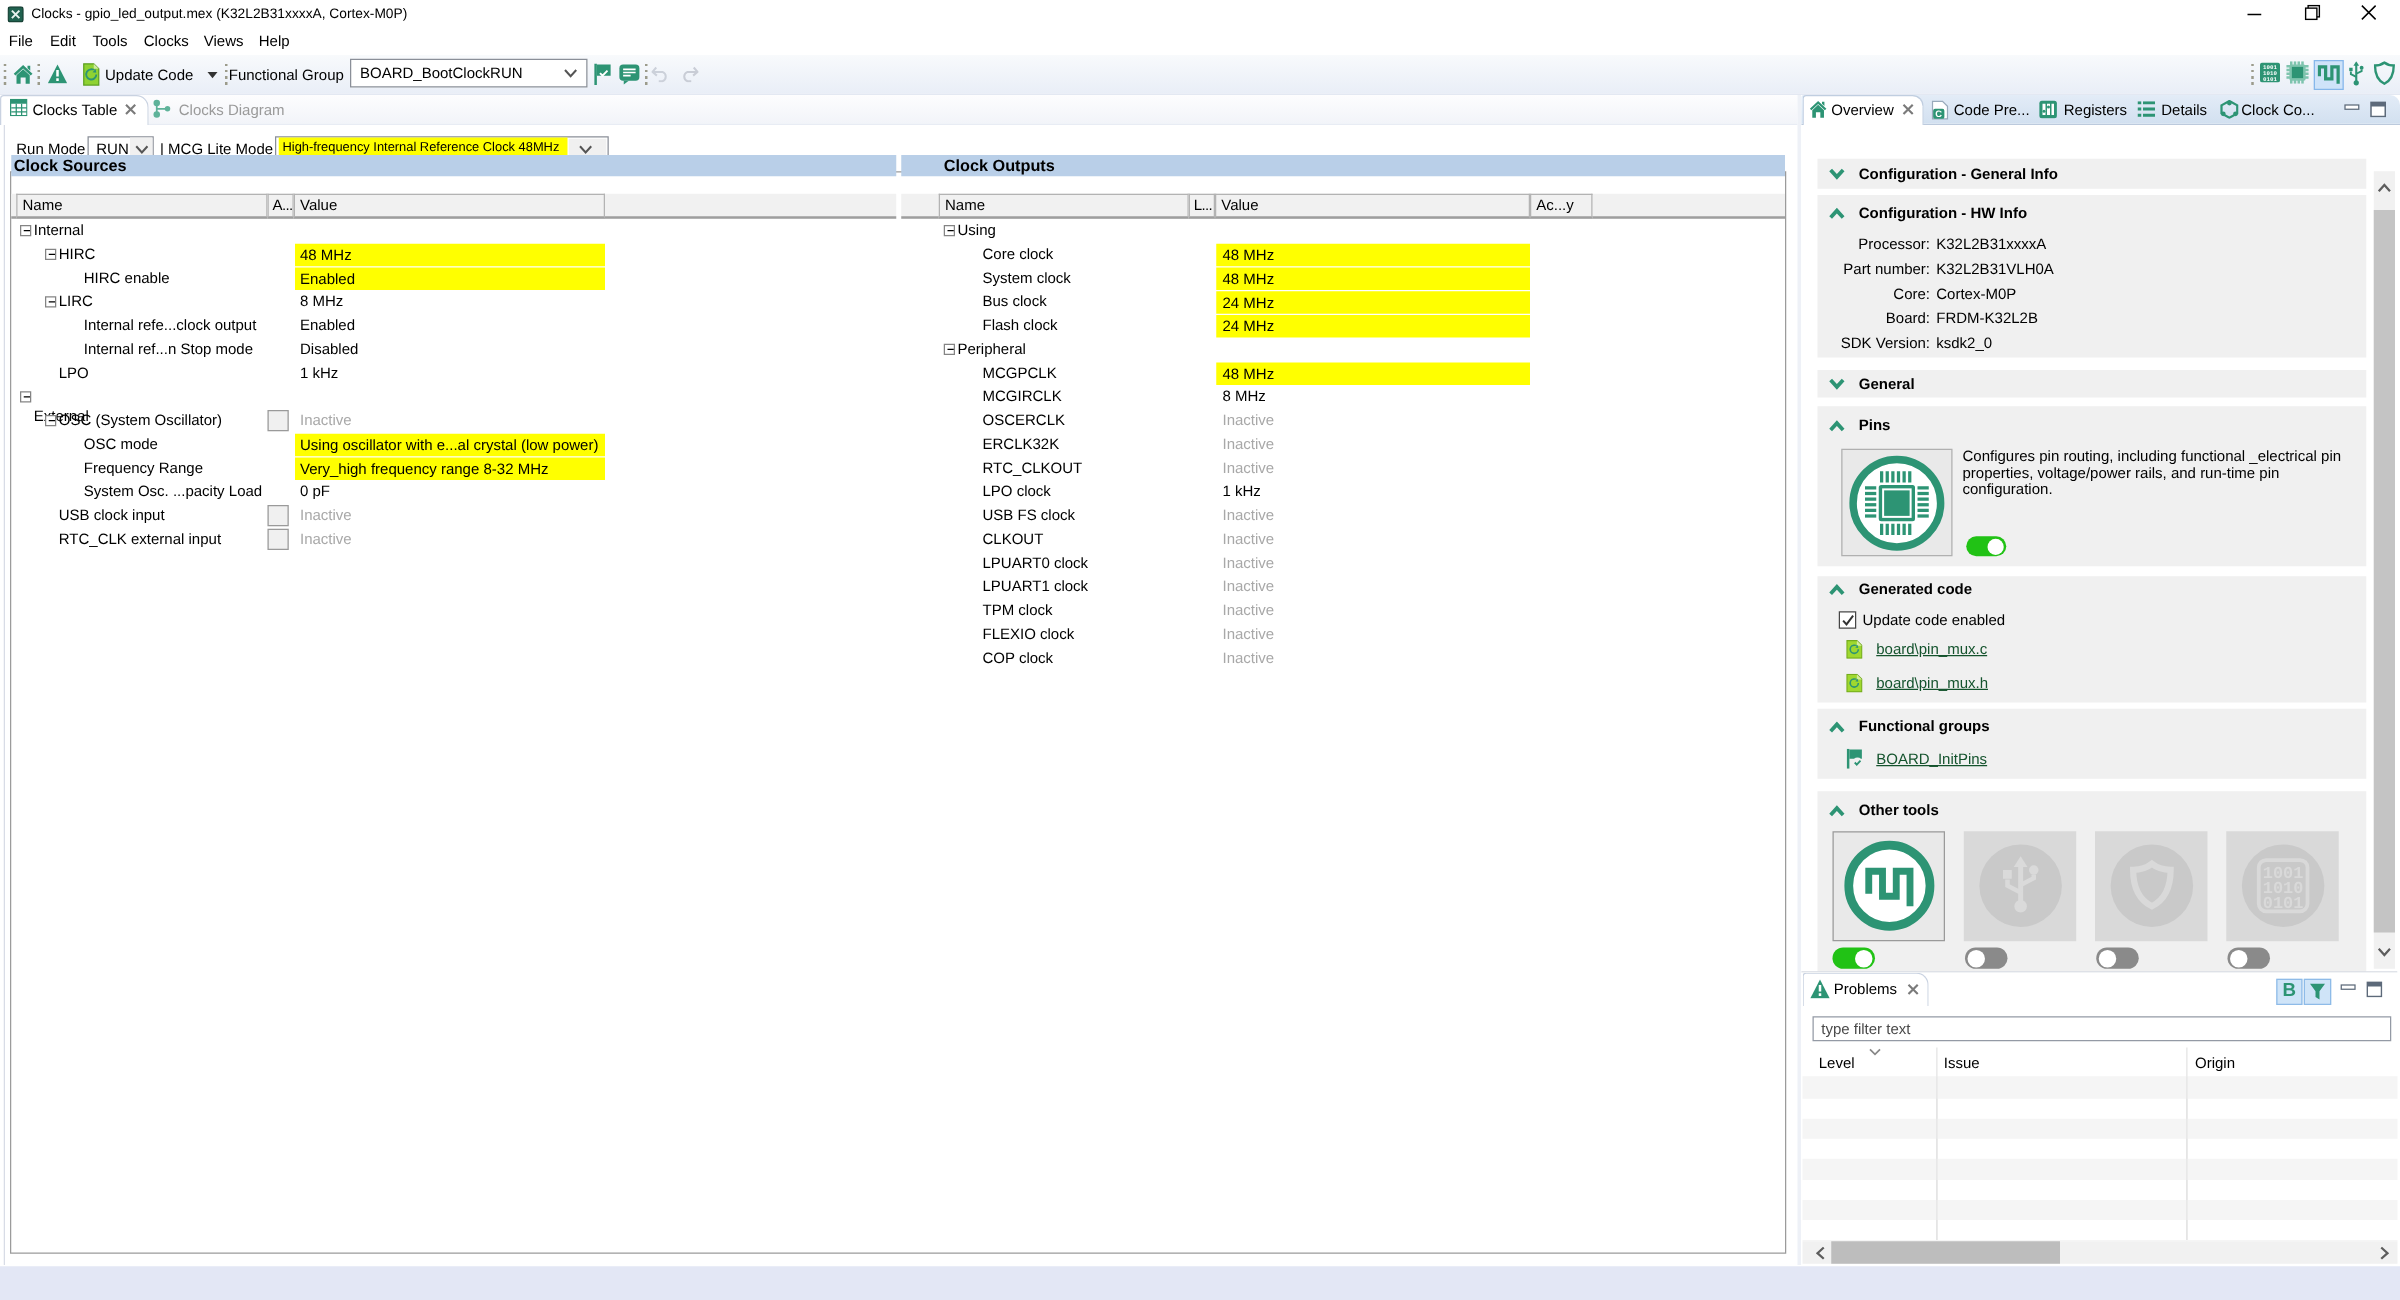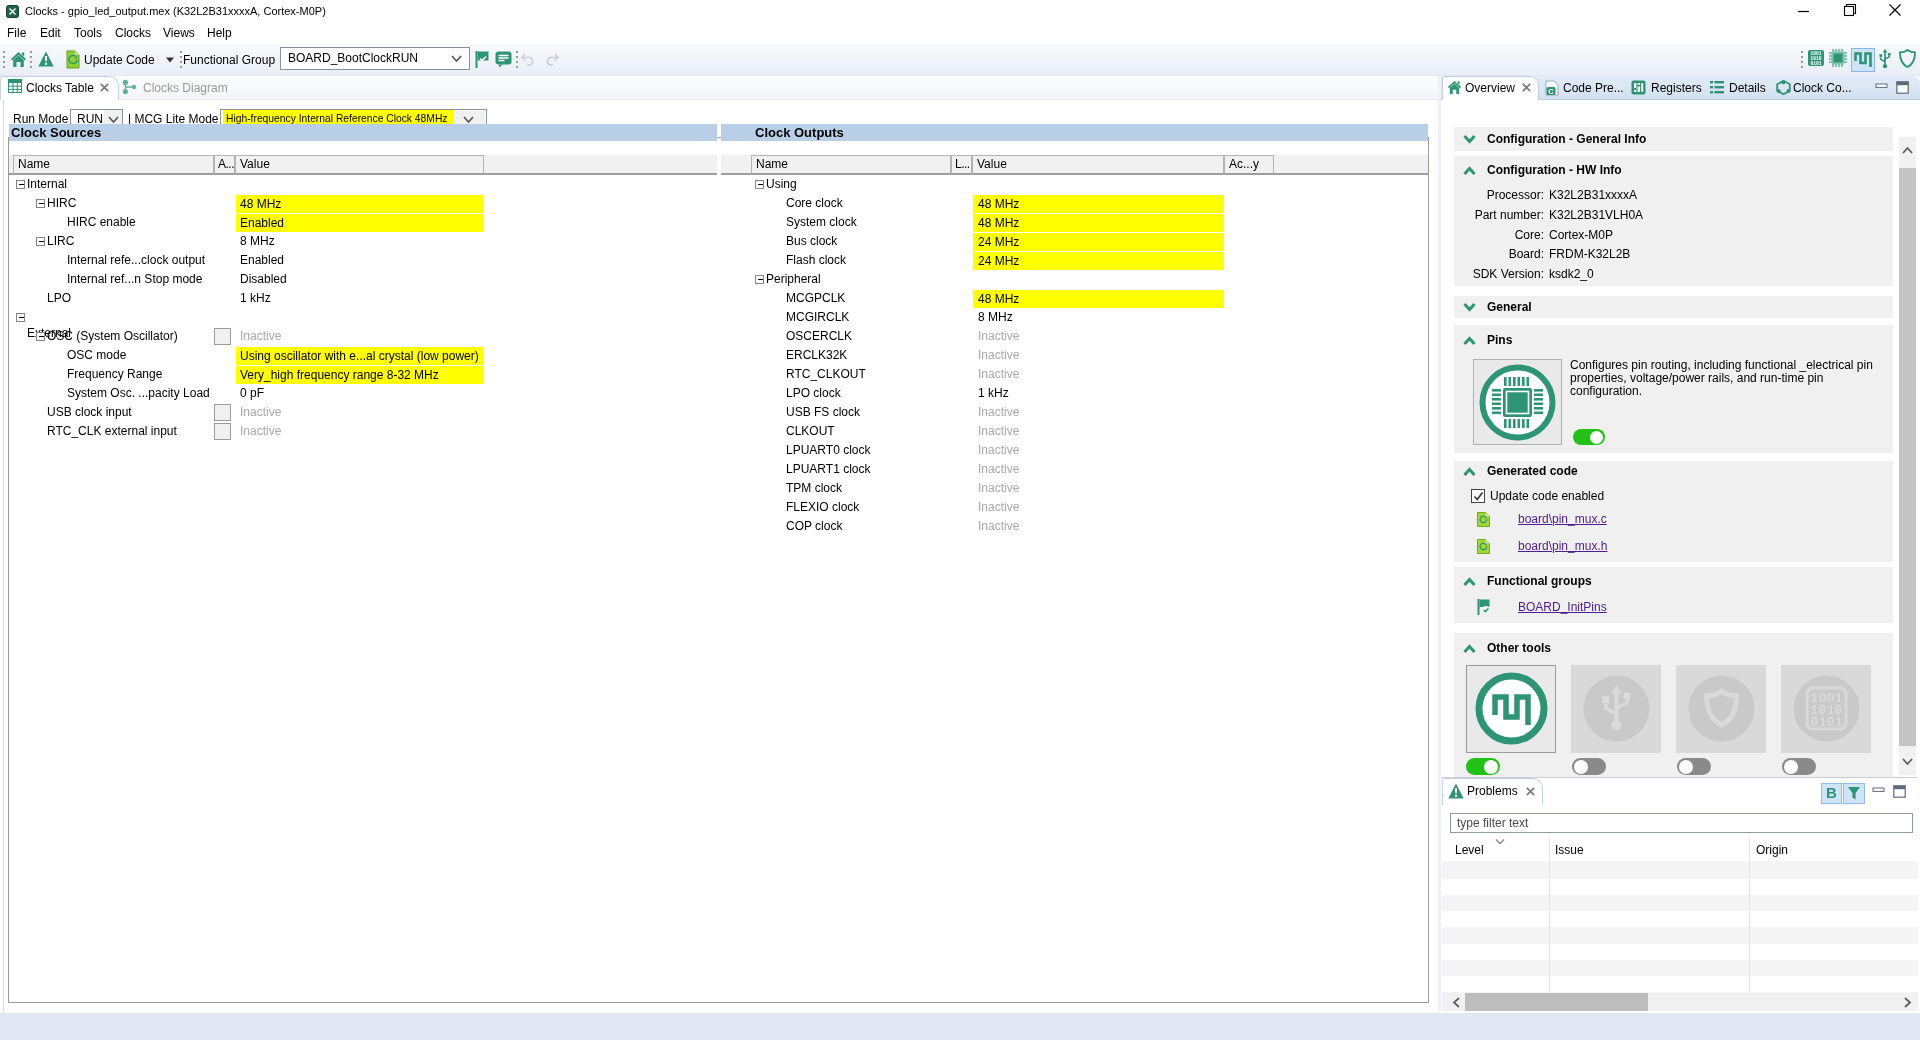--- a/index.html
+++ b/index.html
@@ -47,21 +47,21 @@
   background:#f0f0f0; }
 
 #rpanel { left:1441px; top:76px; width:479px; height:936px; background:#fff; }
 #rtabs { position:absolute; left:1441px; top:76px; width:479px; height:24px;
   background:linear-gradient(#e3ecf7,#d2e0f0); border-bottom:1px solid #bccadd;
   border-radius:2px 8px 0 0; }
 #tab-overview { position:absolute; left:1442px; top:76px; width:97px; height:24px;
   background:#fff; border:1px solid #c0cee0; border-bottom:none;
   border-radius:3px 9px 0 0; }
 .sect { position:absolute; left:13px; width:439px; background:#f0f0f0; }
-.link { color:#4c1d95; text-decoration:underline;margin-left:17px; }
+.link { color:#14532d; text-decoration:underline; }
 
 #problems { left:1441px; top:777px; width:477px; height:236px; background:#fff;
   border-top:1px solid #c8cdd8; border-radius:0 0 5px 5px; }
 #ptab { position:absolute; left:1442px; top:778px; width:101px; height:27px;
   background:#fff; border:1px solid #c9d2e1; border-bottom:none;
   border-radius:3px 10px 0 0; }
 #pfilter { position:absolute; left:1450px; top:813px; width:463px; height:20px;
   border:1px solid #949aa5; background:#fff; line-height:18px; padding-left:6px;
   color:#4a4a4a; }
 .pline { position:absolute; width:1px; background:#e4e4e4; }

